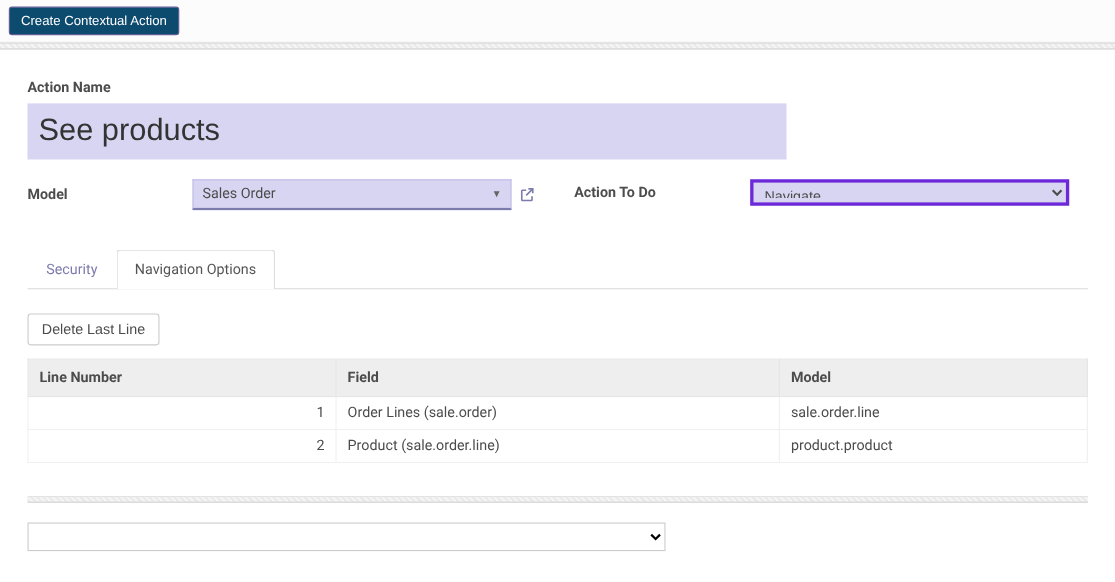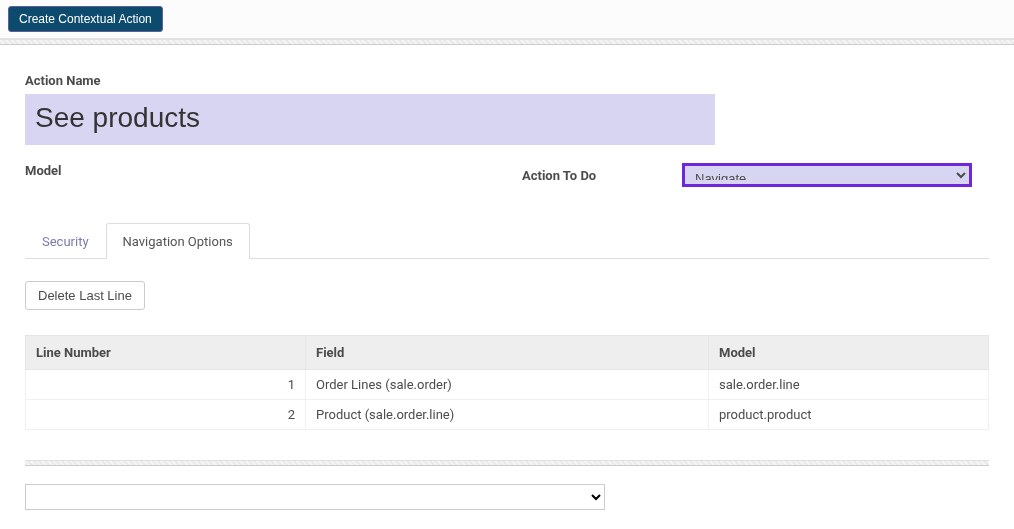--- a/index.html
+++ b/index.html
@@ -16,21 +16,21 @@
     .half{flex:1;display:flex;align-items:center}
     .half .field-label{width:150px}
     .m2o-wrap{flex:1;display:flex;align-items:center;gap:6px}
     .m2o{flex:1;background:#d8d5f2;border:1px solid #c0bde8;border-bottom:2px solid #7c7bad;padding:5px 8px;font-size:13px;color:#4c4c4c;display:flex;justify-content:space-between;align-items:center;cursor:text;max-width:290px}
     .caret{font-size:9px;color:#666}
     .ext-icon{width:16px;height:16px;color:#7c7bad;display:inline-flex;align-items:center;justify-content:center}
     .sel{flex:1;background:#d8d5f2;border:3px solid #6d28d9;padding:4px 6px;font-size:13px;color:#4c4c4c;max-width:290px;height:24px}
     .tabs{display:flex;border-bottom:1px solid #ddd;margin-bottom:22px}
     .tab{padding:10px 16px;font-size:13px;color:#7c7bad;border:1px solid transparent;border-bottom:none;cursor:pointer;position:relative;top:1px}
     .tab.active{color:#555;border-color:#ddd;background:#fff;border-radius:3px 3px 0 0}
-    .btn-secondary{display:inline-block;background:#fff;border:1px solid #ccc;border-radius:3px;padding:6px 12px;font-size:13px;color:#4c4c4c;cursor:pointer;margin-bottom:25px}
+    .btn-secondary{display:inline-block;background:#fff;border:1px solid #ccc;border-radius:3px;padding:6px 12px;font-size:13px;color:#4c4c4c;cursor:pointer;margin-bottom:12px}
     table{width:100%;border-collapse:collapse;font-size:13px}
     thead{background:#eeeeee}
     th{text-align:left;font-weight:700;color:#4c4c4c;padding:9px 10px;border:1px solid #e5e5e5}
     th.num{text-align:left;width:280px}
     td{padding:7px 10px;border:1px solid #f0f0f0;color:#4c4c4c}
     td.num{text-align:right}
     tr.addline td{color:#7c7bad;cursor:pointer}
     .sep-bottom{height:6px;border-top:1px solid #e0e0e0;border-bottom:1px solid #cccccc;background:repeating-linear-gradient(45deg,#eaeaea,#eaeaea 2px,#f5f5f5 2px,#f5f5f5 4px);margin:30px 0 18px}
     .navact-row{display:flex;align-items:center}
     .navact-row .field-label{width:360px}
@@ -46,20 +46,33 @@
 
 <div class="form-sheet">
   <div class="row-name">
     <label class="field-label">Action Name</label>
     <input class="big-input" value="See products" style="">
   </div>
 
   <div class="two-col">
     <div class="half">
       <label class="field-label">Model</label>
+      <div class="m2o-wrap">
+        <div class="m2o">
+          <span>Sales Order</span>
+          <span class="caret">▼</span>
+        </div>
+        <span class="ext-icon">
+          <svg viewBox="0 0 24 24" width="16" height="16" fill="none" stroke="currentColor" stroke-width="2.2">
+              <path d="M14 4h6v6"></path>
+              <path d="M20 4l-9 9"></path>
+              <path d="M19 14v5a1 1 0 0 1-1 1H6a1 1 0 0 1-1-1V7a1 1 0 0 1 1-1h5"></path>
+            </svg>
+        </span>
+      </div>
     </div>
     <div class="half">
       <label class="field-label" style="width:160px">Action To Do</label>
       <select class="sel">
         <option>Navigate</option>
       </select>
     </div>
   </div>
 
   <div class="tabs">

